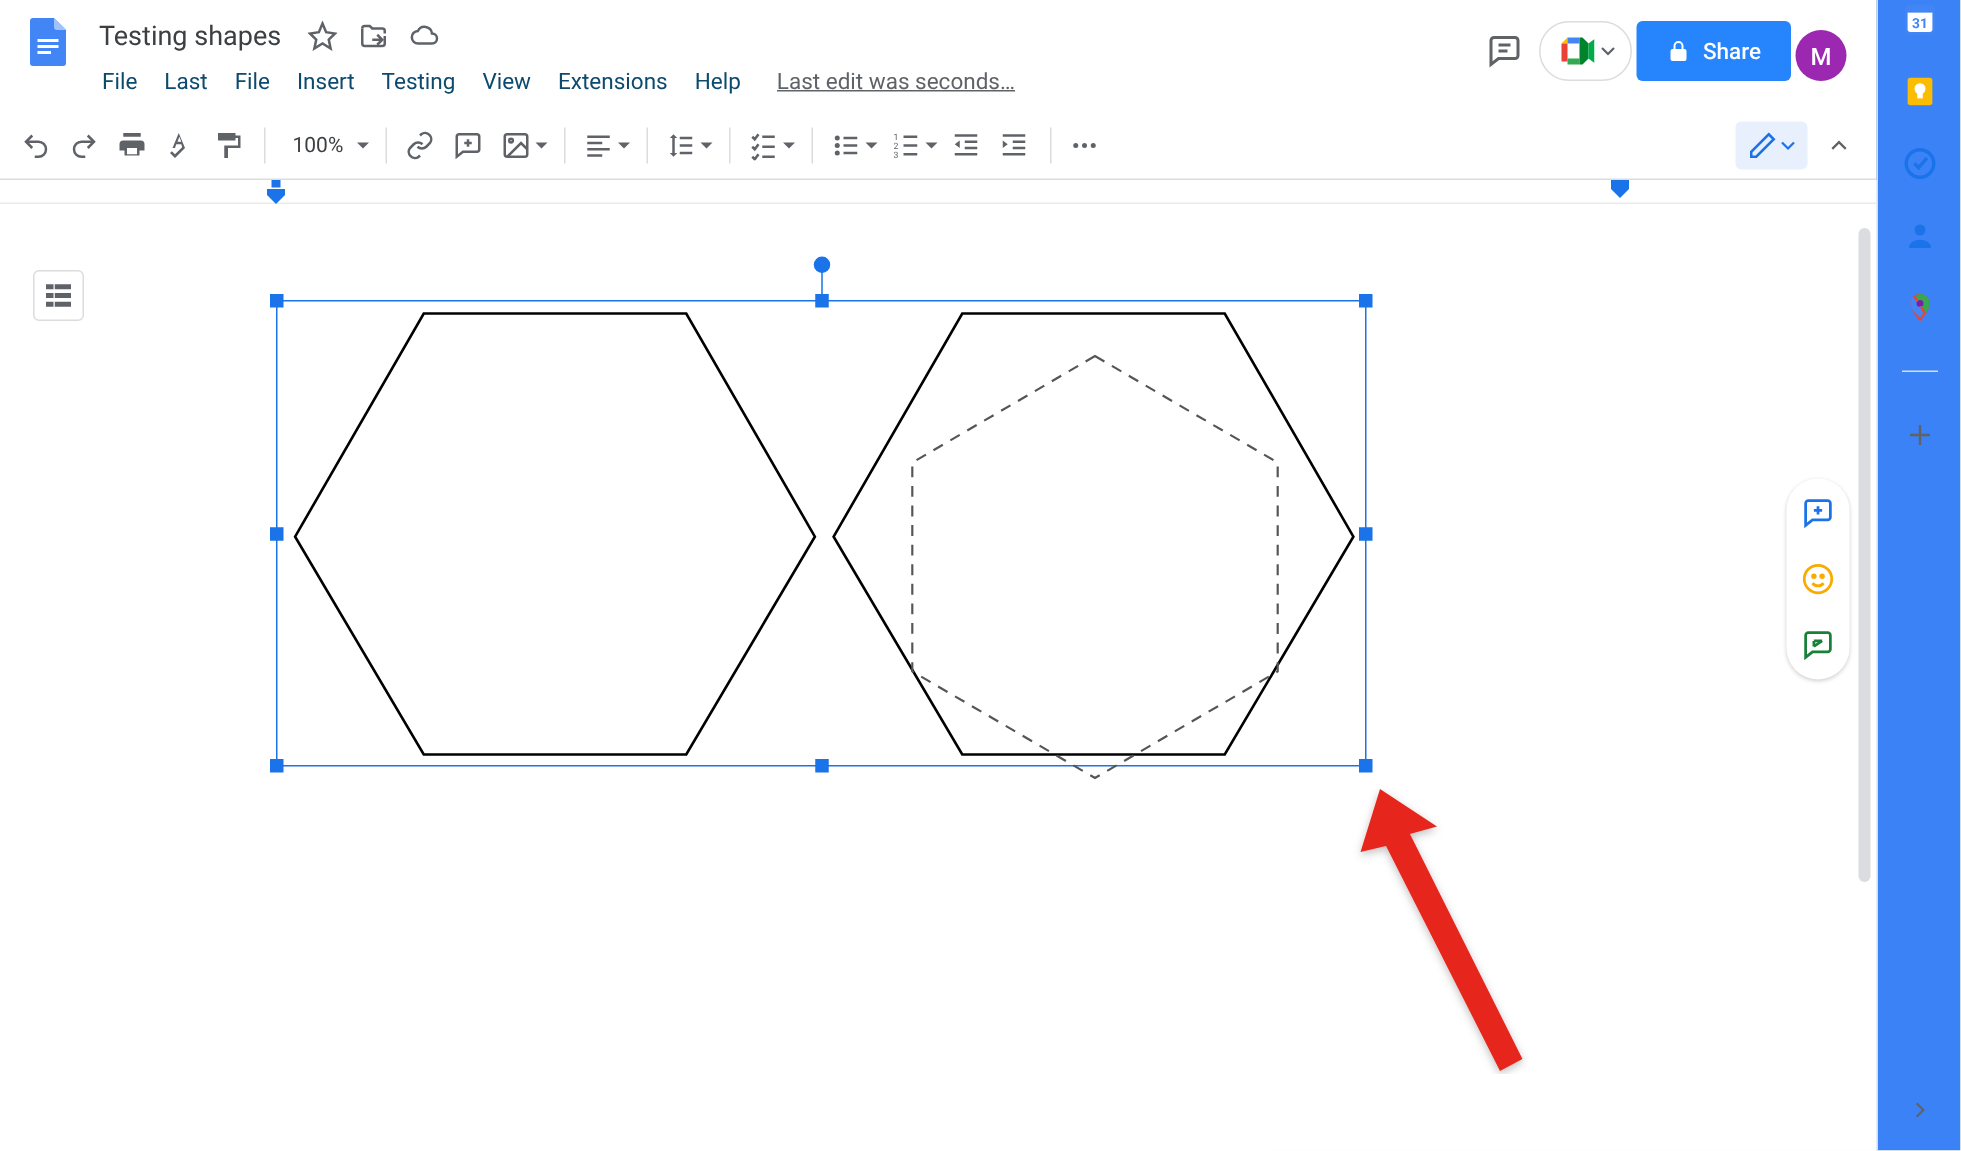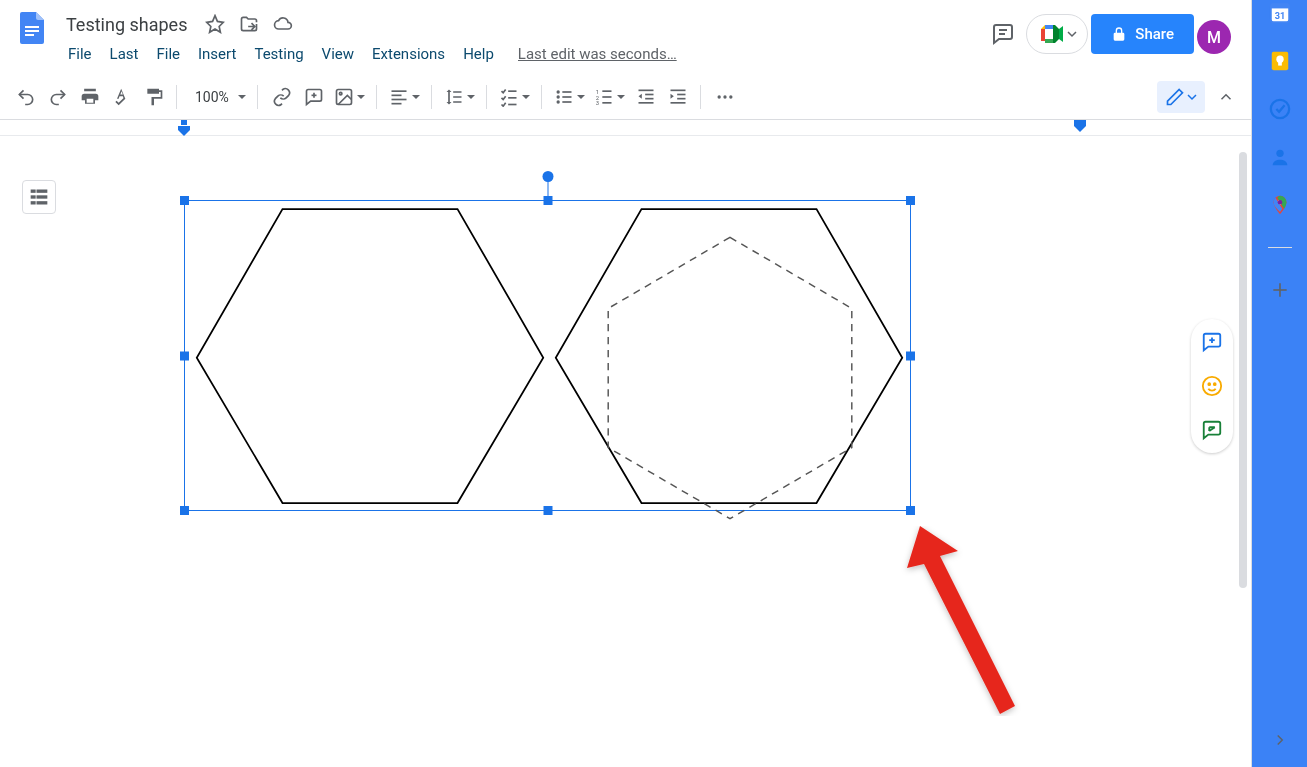--- a/index.html
+++ b/index.html
@@ -27,21 +27,21 @@
   .menu-item{font-size:15px;color:#0c4a6e;padding:4px 8px;border-radius:4px;cursor:pointer;}
   .last-edit{font-size:15px;color:var(--g-grey);text-decoration:underline;margin-left:14px;cursor:pointer;white-space:nowrap;overflow:hidden;text-overflow:ellipsis;}
   .header-right{display:flex;align-items:flex-end;gap:3px;padding-right:8px;padding-top:6px;}
   .hdr-btn{width:40px;height:40px;display:flex;align-items:center;justify-content:center;border-radius:50%;color:var(--g-grey);}
   .meet-btn{height:40px;padding:0 10px 0 12px;border:1px solid var(--g-border);border-radius:20px;display:flex;align-items:center;gap:4px;}
   .share-btn{background:var(--g-blue-dark);color:#fff;border:none;border-radius:4px;height:40px;padding:0 20px;font-size:15px;font-weight:500;display:flex;align-items:center;gap:8px;cursor:pointer;}
   .avatar{width:34px;height:34px;border-radius:50%;background:#9c27b0;color:#fff;display:flex;align-items:center;justify-content:center;font-size:16px;font-weight:500;}
 
   
   .toolbar{height:46px;border-bottom:1px solid var(--g-border);display:flex;align-items:center;padding:0 10px;gap:2px;margin-top:6px;}
-  .tbtn{min-width:30px;height:30px;padding:0 4px;display:flex;align-items:center;justify-content:flex-end;color:var(--g-grey);border-radius:4px;cursor:pointer;position:relative;}
+  .tbtn{min-width:30px;height:30px;padding:0 4px;display:flex;align-items:center;justify-content:flex-start;color:var(--g-grey);border-radius:4px;cursor:pointer;position:relative;}
   .tbtn.drop{padding-right:14px;}
   .tbtn.drop::after{content:"";position:absolute;right:3px;top:13px;border:4px solid transparent;border-top-color:var(--g-grey);}
   .sep{width:1px;height:24px;background:var(--g-border);margin:0 6px;}
   .zoom{font-size:14px;color:#3c4043;padding:0 6px;}
   .toolbar-right{margin-left:auto;display:flex;align-items:center;gap:6px;}
   .mode-btn{display:flex;align-items:center;gap:2px;background:#e8f0fe;border-radius:4px;height:32px;padding:0 8px;}
   .collapse-btn{width:30px;height:30px;display:flex;align-items:center;justify-content:center;color:var(--g-grey);}
 
   
   .editor-wrap{flex:1;display:flex;min-height:0;position:relative;}

